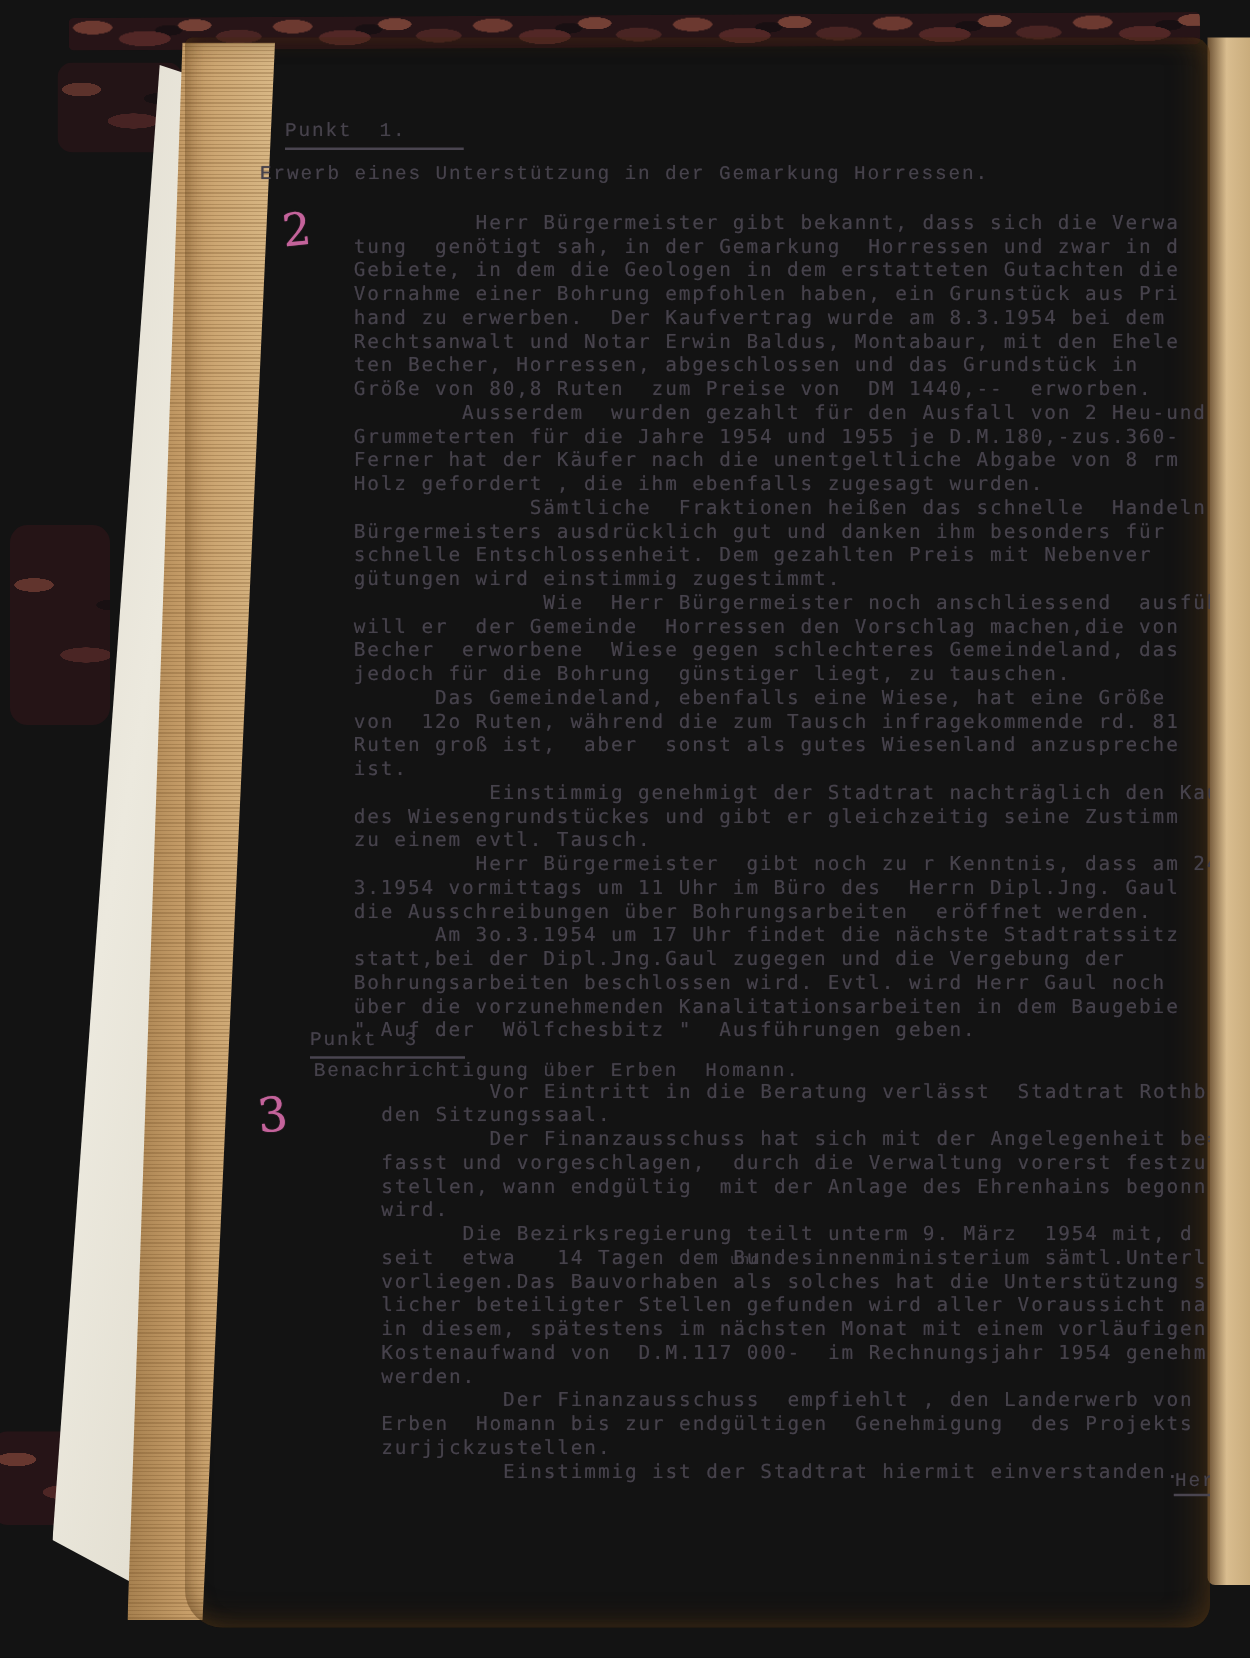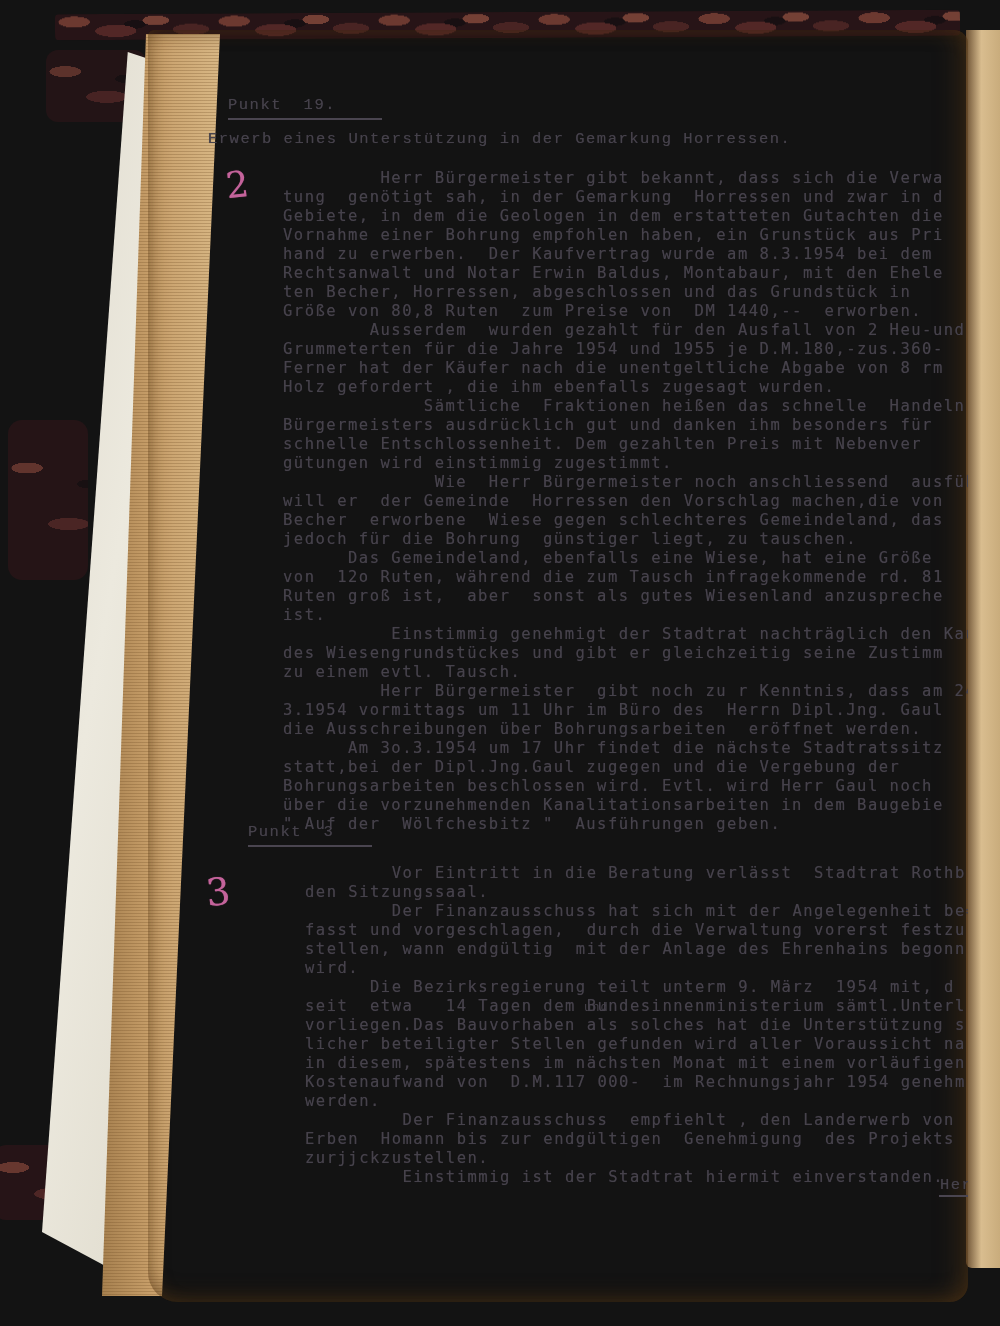--- a/index.html
+++ b/index.html
@@ -65,21 +65,21 @@
   <div class="marble" id="marble-tl"></div>
   <div class="marble" id="marble-ml"></div>
   <div class="marble" id="marble-bl"></div>
 
   <div id="endpaper"></div>
   <div id="page-stack"></div>
   <div id="next-page"></div>
 
   <div id="doc-page">
 
-    <div class="heading type" style="left:80px;top:66px;padding-right:46px;">Punkt  19.</div>
+    <div class="heading type" style="left:80px;top:66px;padding-right:46px;">Punkt  1.</div>
     <div class="subheading type" style="left:60px;top:100px;">Erwerb eines Unterstützung in der Gemarkung Horressen.</div>
     <div class="margin-mark" id="mark-2">2</div>
     <pre class="body-lines type" style="left:135px;top:122px;margin-top:17px;">         Herr Bürgermeister gibt bekannt, dass sich die Verwa
 tung  genötigt sah, in der Gemarkung  Horressen und zwar in d
 Gebiete, in dem die Geologen in dem erstatteten Gutachten die
 Vornahme einer Bohrung empfohlen haben, ein Grunstück aus Pri
 hand zu erwerben.  Der Kaufvertrag wurde am 8.3.1954 bei dem
 Rechtsanwalt und Notar Erwin Baldus, Montabaur, mit den Ehele
 ten Becher, Horressen, abgeschlossen und das Grundstück in
 Größe von 80,8 Ruten  zum Preise von  DM 1440,--  erworben.
@@ -105,20 +105,21 @@
          Herr Bürgermeister  gibt noch zu r Kenntnis, dass am 24
 3.1954 vormittags um 11 Uhr im Büro des  Herrn Dipl.Jng. Gaul
 die Ausschreibungen über Bohrungsarbeiten  eröffnet werden.
       Am 3o.3.1954 um 17 Uhr findet die nächste Stadtratssitz
 statt,bei der Dipl.Jng.Gaul zugegen und die Vergebung der
 Bohrungsarbeiten beschlossen wird. Evtl. wird Herr Gaul noch
 über die vorzunehmenden Kanalitationsarbeiten in dem Baugebie
 " Auf der  Wölfchesbitz "  Ausführungen geben.</pre>
 
     <div class="heading type" style="left:100px;top:793px;padding-right:38px;">Punkt  3</div>
+    <div class="subheading type" style="left:103px;top:818px;">Benachrichtigung über Erben  Homann.</div>
     <div class="margin-mark" id="mark-3">3</div>
     <pre class="body-lines type" style="left:157px;top:834px;">        Vor Eintritt in die Beratung verlässt  Stadtrat Rothbr
 den Sitzungssaal.
         Der Finanzausschuss hat sich mit der Angelegenheit be=
 fasst und vorgeschlagen,  durch die Verwaltung vorerst festzu
 stellen, wann endgültig  mit der Anlage des Ehrenhains begonn
 wird.
       Die Bezirksregierung teilt unterm 9. März  1954 mit, d
 seit  etwa   14 Tagen dem Bundesinnenministerium sämtl.Unterl
 vorliegen.Das Bauvorhaben als solches hat die Unterstützung s

